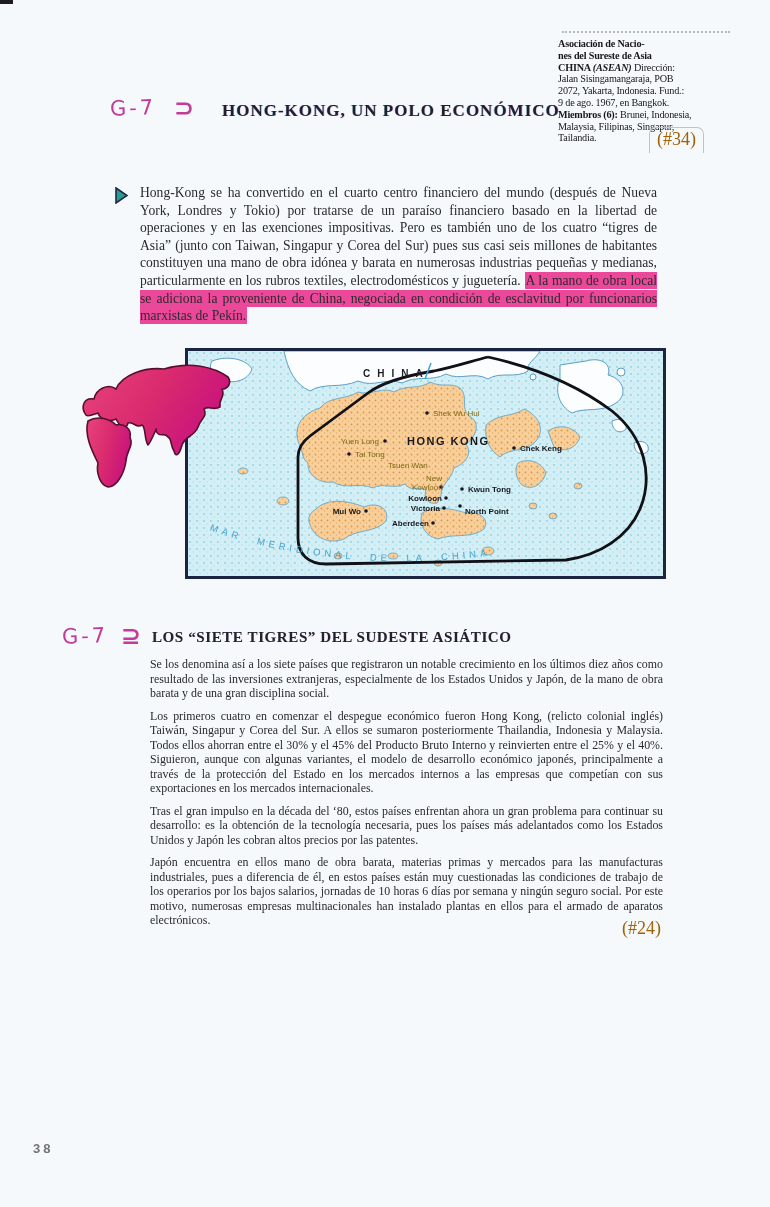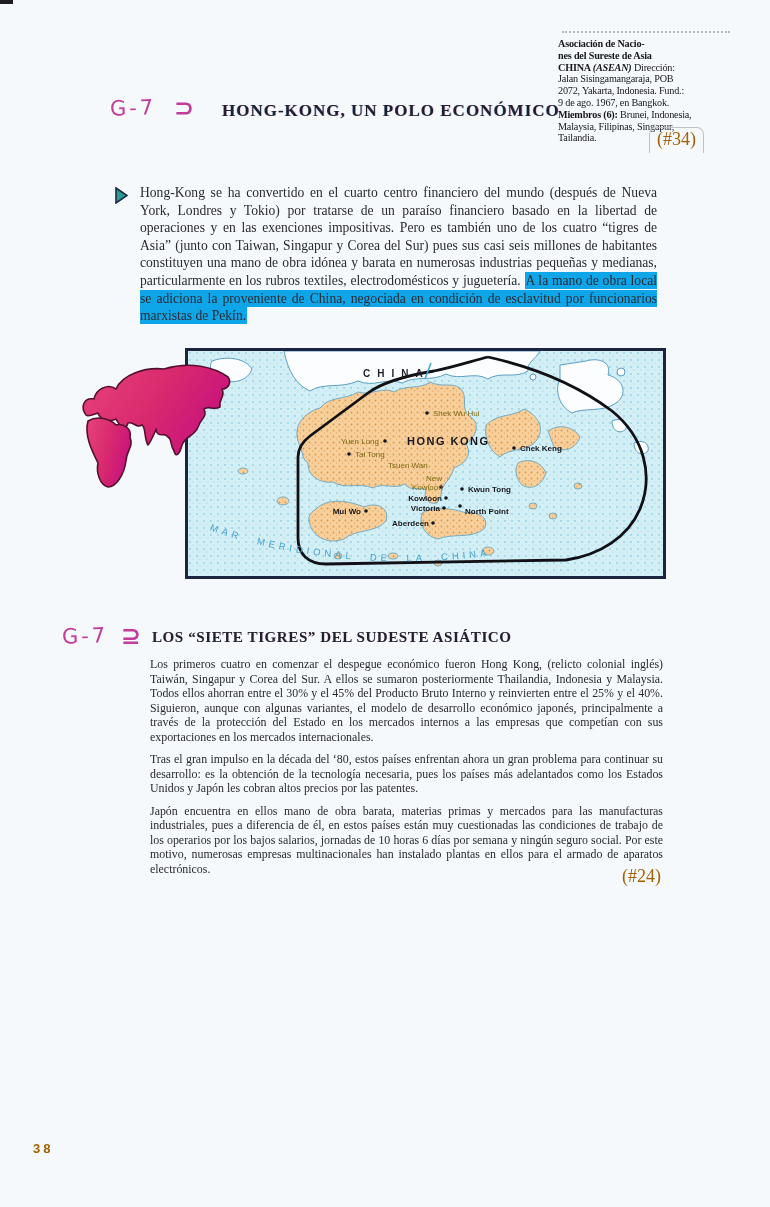--- a/index.html
+++ b/index.html
@@ -30,40 +30,40 @@
             color:#1e2030;text-shadow:0.6px 0 0 rgba(195,59,155,.35),-0.6px 0 0 rgba(60,150,200,.35);}
   .h2-tag{left:62px;top:624px;font-size:21px;}
   .h2-sym{left:121px;top:622px;font-size:24px;}
   .h2-title{left:152px;top:629px;font-size:15px;font-weight:700;letter-spacing:0.6px;
             color:#20222f;text-shadow:0.5px 0 0 rgba(195,59,155,.25);}
 
   
   .bullet{left:115px;top:187px;}
   .intro{left:140px;top:184px;width:517px;font-size:13.6px;line-height:17.6px;
          text-align:justify;}
-  mark{background:#0ea5e9;color:inherit;padding:1px 1px;}
+  mark{background:#ec4899;color:inherit;padding:1px 1px;}
 
   
   .map-wrap{left:185px;top:348px;width:475px;height:225px;border:3px solid #1b2441;
             background:#d946ef;}
   svg text{font-family:"Liberation Sans",sans-serif;}
   .sea-label{fill:#47a3cd;font-size:9.5px;letter-spacing:4px;word-spacing:9px;}
   .china-label{fill:#1d1d28;font-size:10px;font-weight:700;letter-spacing:7px;}
 
   
   .inset{left:72px;top:355px;}
 
   
   .sec2{left:150px;top:657px;width:513px;font-size:11.9px;line-height:14.5px;
         text-align:justify;}
   .sec2 p{margin:0 0 8px 0;}
   .ref24{text-align:right;margin-top:-15px;padding-right:2px;}
 
   .pagenum{left:33px;top:1141px;font-family:"Liberation Sans",sans-serif;
-           font-weight:700;font-size:13px;letter-spacing:3px;color:#a16207;}
+           font-weight:700;font-size:13px;letter-spacing:3px;color:#737373;}
 </style>
 </head>
 <body>
 
 <div class="abs scan-mark"></div>
 <div class="abs note-dots"></div>
 
 <div class="abs note-box">
   <div>
       <div><span class="b">Asociación de Nacio-</span></div>
@@ -189,19 +189,20 @@
       <path d="M16,66 C26,60 38,64 44,70 C52,68 60,74 58,82 C62,92 54,96 54,106 C52,120 44,132 36,132 C28,130 24,118 26,108 C20,96 12,80 16,66 Z"></path>
     </g>
   </svg>
 </div>
 
 <div class="abs gtag h2-tag">G-7</div>
 <div class="abs gsym h2-sym">⊇</div>
 <div class="abs h2-title">LOS “SIETE TIGRES” DEL SUDESTE ASIÁTICO</div>
 
 <div class="abs sec2">
+  <p>Se los denomina así a los siete países que registraron un notable crecimiento en los últimos diez años como resultado de las inversiones extranjeras, especialmente de los Estados Unidos y Japón, de la mano de obra barata y de una gran disciplina social.</p>
   <p>Los primeros cuatro en comenzar el despegue económico fueron Hong Kong, (relicto colonial inglés) Taiwán, Singapur y Corea del Sur. A ellos se sumaron posteriormente Thailandia, Indonesia y Malaysia. Todos ellos ahorran entre el 30% y el 45% del Producto Bruto Interno y reinvierten entre el 25% y el 40%. Siguieron, aunque con algunas variantes, el modelo de desarrollo económico japonés, principalmente a través de la protección del Estado en los mercados internos a las empresas que competían con sus exportaciones en los mercados internacionales.</p>
   <p>Tras el gran impulso en la década del ‘80, estos países enfrentan ahora un gran problema para continuar su desarrollo: es la obtención de la tecnología necesaria, pues los países más adelantados como los Estados Unidos y Japón les cobran altos precios por las patentes.</p>
   <p>Japón encuentra en ellos mano de obra barata, materias primas y mercados para las manufacturas industriales, pues a diferencia de él, en estos países están muy cuestionadas las condiciones de trabajo de los operarios por los bajos salarios, jornadas de 10 horas 6 días por semana y ningún seguro social. Por este motivo, numerosas empresas multinacionales han instalado plantas en ellos para el armado de aparatos electrónicos.</p>
   <div class="ref-tag ref24">(#24)</div>
 </div>
 
 <div class="abs pagenum">38</div>
 
 </body></html>

